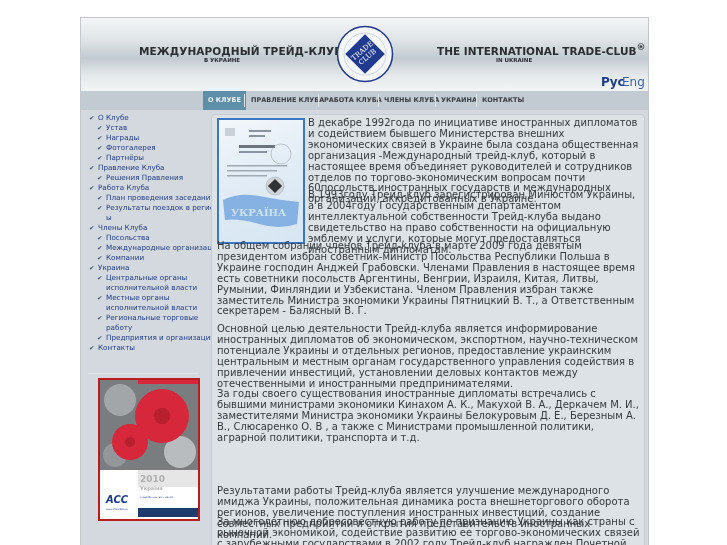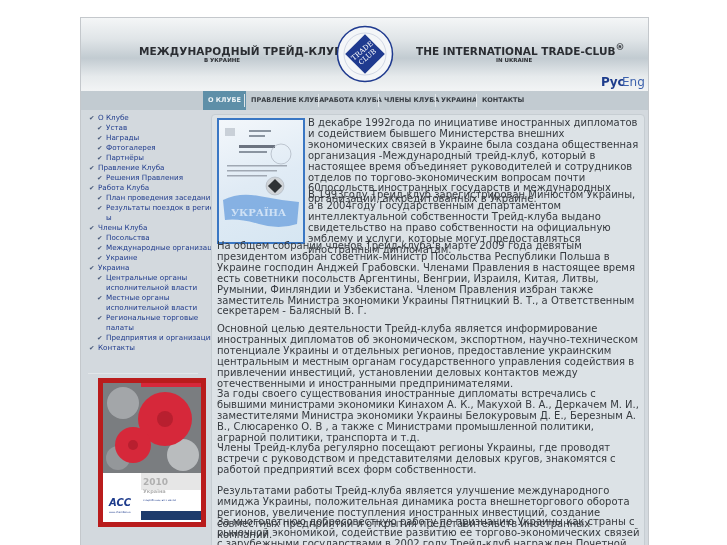--- a/index.html
+++ b/index.html
@@ -3,37 +3,37 @@
 <meta charset="utf-8">
 <style>
   html, body { margin:0; padding:0; background:#ffffff; }
   body { width:727px; height:545px; overflow:hidden; position:relative; font-family:"DejaVu Sans", sans-serif; }
   .page { position:absolute; left:80px; top:17px; width:567px; height:540px; border:1px solid #c4c8cc; border-bottom:none; background:#d3d9de; }
   .header { position:absolute; left:0; top:0; width:567px; height:73px;
     background:linear-gradient(180deg,#f4f6f7 0%,#dfe4e7 30%,#c2cbd1 55%,#e6eaec 80%,#f2f4f5 100%); }
   .title-ru { position:absolute; left:58px; top:24px; font-size:10.5px; font-weight:bold; color:#2a2d32; letter-spacing:0.1px; white-space:nowrap; }
   .title-ru sup, .title-en sup { font-size:9px; }
   .sub-ru { position:absolute; left:123px; top:39px; font-size:5.5px; font-weight:bold; color:#2a2d32; }
-  .title-en { position:absolute; left:335px; top:24px; font-size:10.5px; font-weight:bold; color:#2a2d32; white-space:nowrap; }
+  .title-en { position:absolute; left:356px; top:24px; font-size:10.5px; font-weight:bold; color:#2a2d32; white-space:nowrap; }
   .sub-en { position:absolute; left:415px; top:39px; font-size:5.5px; font-weight:bold; color:#2a2d32; }
   .logo { position:absolute; left:255px; top:7px; width:58px; height:58px; }
   .lang { position:absolute; top:57px; font-size:12px; }
   .lang.ru { left:520px; color:#1d3c8c; font-weight:bold; }
   .lang.en { left:541px; color:#3d62ad;text-align:center; }
   .navbar { position:absolute; left:0; top:73px; width:567px; height:19px; background:#c2cbd1; }
   .nav-item { position:absolute; top:0; height:19px; line-height:19px; font-size:6.5px; font-weight:bold; color:#3a3f45; padding:0 5px; white-space:nowrap; }
   .nav-item.active { background:#5e8fa8; color:#eef4f7; }
   .nav-sep { position:absolute; top:3px; width:1px; height:13px; background:#dfe4e7; }
   .sidebar { position:absolute; left:0; top:92px; width:125px; height:450px; background:#d3d9de; }
   .menu-item { position:absolute; font-size:7.2px; color:#1f3b8c; line-height:10px; white-space:nowrap; }
   .menu-item .chk { position:absolute; left:-9px; top:0; color:#4a5a7a; font-size:6.5px; }
   .menu-item.sub { color:#1f3b8c; }
   .wrap-line { position:absolute; font-size:7.2px; color:#1f3b8c; white-space:nowrap; }
   .side-divider { position:absolute; left:7px; top:263px; width:110px; height:1px; background:#e2e6e9; }
-  .book { position:absolute; left:17px; top:268px; width:98px; height:139px; border:5px solid #b91c1c; background:#84cc16; overflow:hidden; }
+  .book { position:absolute; left:17px; top:268px; width:98px; height:139px; border:2px solid #b91c1c; background:#84cc16; overflow:hidden; }
   .content { position:absolute; left:130px; top:96px; width:432px; height:445px; background:#dce2e6; border:1px solid #c6cdd2; border-radius:4px; }
   .cert { position:absolute; left:5px; top:3px; width:84px; height:122px; border:2px solid #3a77c4; background:linear-gradient(160deg,#f3f7fb 0%,#e0ebf5 50%,#d6e6f2 100%); overflow:hidden; }
   .p { position:absolute; font-size:10px; line-height:10.9px; color:#363a3f; }
 </style>
 </head>
 <body>
 
 <div class="page">
 
   <div class="header">
@@ -77,28 +77,28 @@
     <div class="menu-item sub" style="left:25px;top:43px;"><span class="chk">✔</span><span>Партнёры</span></div>
     <div class="menu-item" style="left:17px;top:53px;"><span class="chk">✔</span><span>Правление Клуба</span></div>
     <div class="menu-item sub" style="left:25px;top:63px;"><span class="chk">✔</span><span>Решения Правления</span></div>
     <div class="menu-item" style="left:17px;top:73px;"><span class="chk">✔</span><span>Работа Клуба</span></div>
     <div class="menu-item sub" style="left:25px;top:83px;"><span class="chk">✔</span><span>План проведения заседаний</span></div>
     <div class="menu-item sub" style="left:25px;top:93px;"><span class="chk">✔</span><span>Результаты поездок в регион</span></div>
     <div class="wrap-line" style="left:25px;top:103px;">ы</div>
     <div class="menu-item" style="left:17px;top:113px;"><span class="chk">✔</span><span>Члены Клуба</span></div>
     <div class="menu-item sub" style="left:25px;top:123px;"><span class="chk">✔</span><span>Посольства</span></div>
     <div class="menu-item sub" style="left:25px;top:133px;"><span class="chk">✔</span><span>Международные организации</span></div>
-    <div class="menu-item sub" style="left:25px;top:143px;"><span class="chk">✔</span><span>Украине</span></div>
+    <div class="menu-item sub" style="left:25px;top:143px;"><span class="chk">✔</span><span>Компании</span></div>
     <div class="menu-item" style="left:17px;top:153px;"><span class="chk">✔</span><span>Украина</span></div>
     <div class="menu-item sub" style="left:25px;top:163px;"><span class="chk">✔</span><span>Центральные органы</span></div>
     <div class="wrap-line" style="left:25px;top:173px;">исполнительной власти</div>
     <div class="menu-item sub" style="left:25px;top:183px;"><span class="chk">✔</span><span>Местные органы</span></div>
     <div class="wrap-line" style="left:25px;top:193px;">исполнительной власти</div>
     <div class="menu-item sub" style="left:25px;top:203px;"><span class="chk">✔</span><span>Региональные торговые</span></div>
-    <div class="wrap-line" style="left:25px;top:213px;">палаты</div>
+    <div class="wrap-line" style="left:25px;top:213px;">работу</div>
     <div class="menu-item sub" style="left:25px;top:223px;"><span class="chk">✔</span><span>Предприятия и организации</span></div>
     <div class="menu-item" style="left:17px;top:233px;"><span class="chk">✔</span><span>Контакты</span></div>
 
     <div class="side-divider"></div>
 
     <div class="book">
       <svg width="98" height="139" viewBox="0 0 98 139">
         <rect x="0" y="0" width="98" height="90" fill="#7a7d80"></rect>
         <circle cx="20" cy="20" r="16" fill="#a3a6a9"></circle>
         <circle cx="80" cy="72" r="16" fill="#b9bcbe"></circle>
@@ -137,17 +137,16 @@
         <path d="M4 80 Q20 72 40 76 T80 82 L78 104 Q60 110 40 104 T6 100 Z" fill="#6fa3df" opacity="0.8"></path>
         <text x="12" y="96" font-size="10" font-weight="bold" fill="#cfe1f5" font-family="DejaVu Serif, serif">УКРАЇНА</text>
       </svg>
     </div>
 
     <div class="p" style="left:96px;top:3px;width:332px;">В декабре   1992года по инициативе иностранных дипломатов и содействием бывшего Министерства внешних экономических связей в Украине была создана общественная организация  -Международный трейд-клуб, который в настоящее время объединяет руководителей и сотрудников отделов по торгово-экономическим вопросам почти    60посольств иностранных государств и международных организаций, аккредитованных в Украине.</div>
     <div class="p" style="left:96px;top:75px;width:332px;">В  1993году Трейд-клуб зарегистрирован Минюстом Украины, а в  2004году Государственным департаментом интеллектуальной собственности Трейд-клуба выдано свидетельство на право собственности на официальную эмблему и услуги, которые могут предоставляться иностранным дипломатам.</div>
     <div class="p" style="left:5px;top:126px;width:424px;">На общем собрании членов Трейд-клуба в марте 2009 года девятым президентом избран советник-министр Посольства Республики Польша в Украине господин Анджей Грабовски. Членами Правления в настоящее время есть советники посольств Аргентины, Венгрии, Израиля, Китая, Литвы, Румынии, Финляндии и Узбекистана. Членом Правления избран также заместитель Министра экономики Украины Пятницкий В. Т., а Ответственным секретарем - Балясный В. Г.</div>
     <div class="p" style="left:5px;top:209px;width:424px;">Основной целью деятельности Трейд-клуба является информирование иностранных дипломатов об экономическом, экспортном, научно-техническом потенциале Украины и отдельных регионов, предоставление украинским центральным и местным органам государственного управления содействия в привлечении инвестиций, установлении деловых контактов между отечественными и иностранными предпринимателями.</div>
     <div class="p" style="left:5px;top:274px;width:424px;">За годы своего существования иностранные дипломаты встречались с бывшими министрами экономики Кинахом А. К., Макухой В. А., Деркачем М. И., заместителями Министра экономики Украины Белокуровым Д. Е., Березным А. В., Слюсаренко О. В , а также с Министрами промышленной политики, аграрной политики, транспорта и т.д.</div>
-    <div class="p" style="left:5px;top:328px;width:424px;">Члены Трейд-клуба регулярно посещают регионы Украины, где проводят встречи с руководством и представителями деловых кругов, знакомятся с работой предприятий всех форм собственности.</div>
     <div class="p" style="left:5px;top:359px;width:424px;margin-top:12px;">Результатами работы Трейд-клуба является улучшение международного имиджа Украины, положительная динамика роста внешнеторгового оборота регионов, увеличение поступления иностранных инвестиций, создание совместных предприятий и открытия представительств иностранных компаний.</div>
     <div class="p" style="left:5px;top:402px;width:424px;">За многолетнюю добросовестную работу по признанию Украины как страны с рыночной экономикой, содействие развитию ее торгово-экономических связей с зарубежными государствами в 2002 году Трейд-клуб награжден Почетной Грамотой Кабинета Министров Украины, в  2007году  -Почетной грамотой Министерства экономики Украины.</div>
   </div>
 </div>
 
 </body></html>

